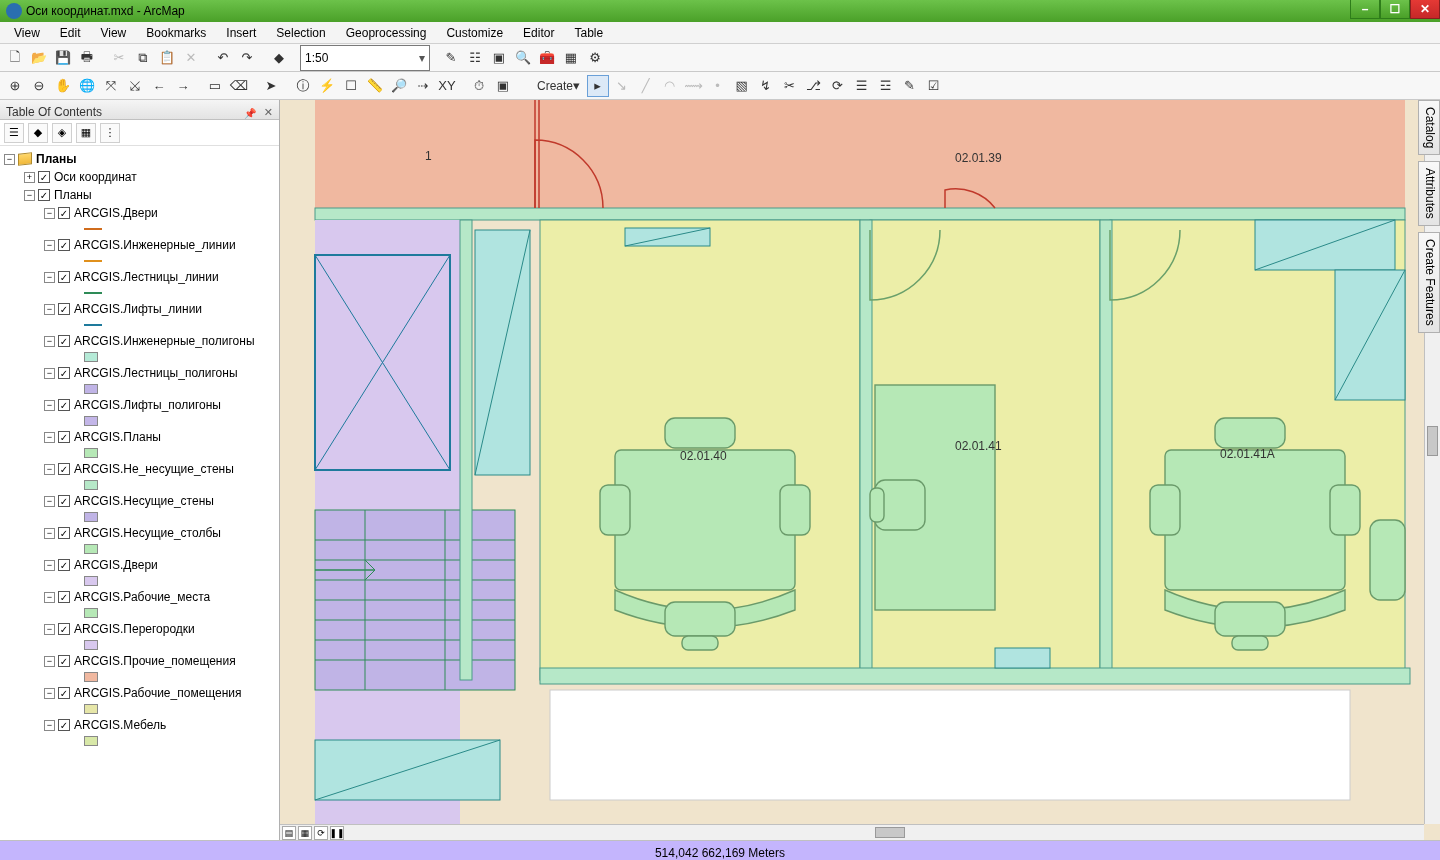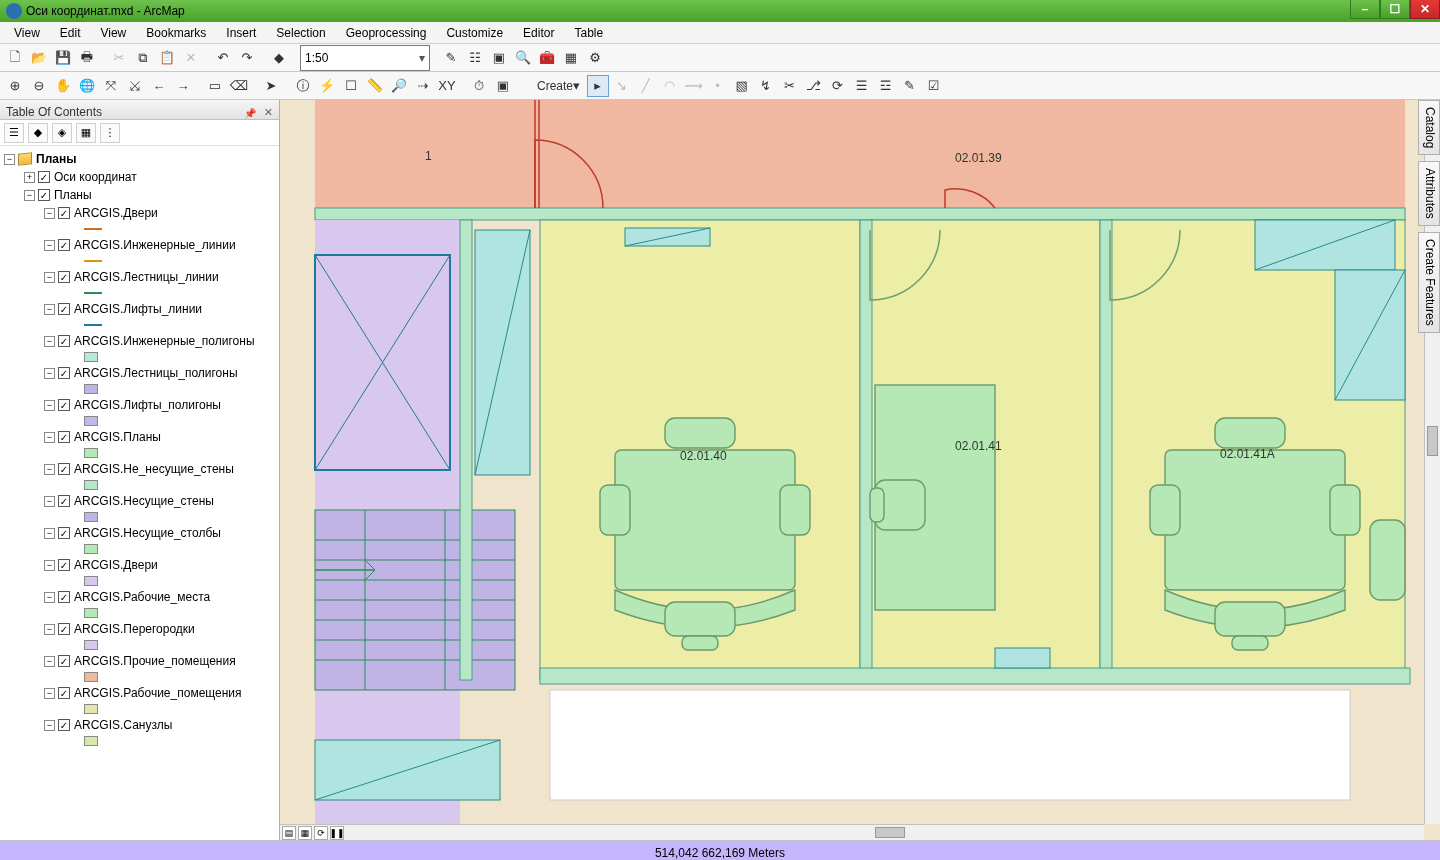--- a/index.html
+++ b/index.html
@@ -318,21 +318,21 @@
             <span class="expander">−</span>
     <span class="chk">✓</span>
     <span>ARCGIS.Рабочие_помещения</span>
           </div>
           <div class="tree-row swatchline">
             <span class="swrect" style="background:#e6e6a8"></span>
           </div>
           <div class="tree-row" style="padding-left: 42px;">
             <span class="expander">−</span>
     <span class="chk">✓</span>
-    <span>ARCGIS.Санузлы</span>
+    <span>ARCGIS.Мебель</span>
           </div>
           <div class="tree-row swatchline">
             <span class="swrect" style="background:#d8e8a8"></span>
           </div>
         </div>
     </div>
   </div>
 
   <div class="map-container">
     <svg class="map-svg" viewBox="0 0 1090 740">

